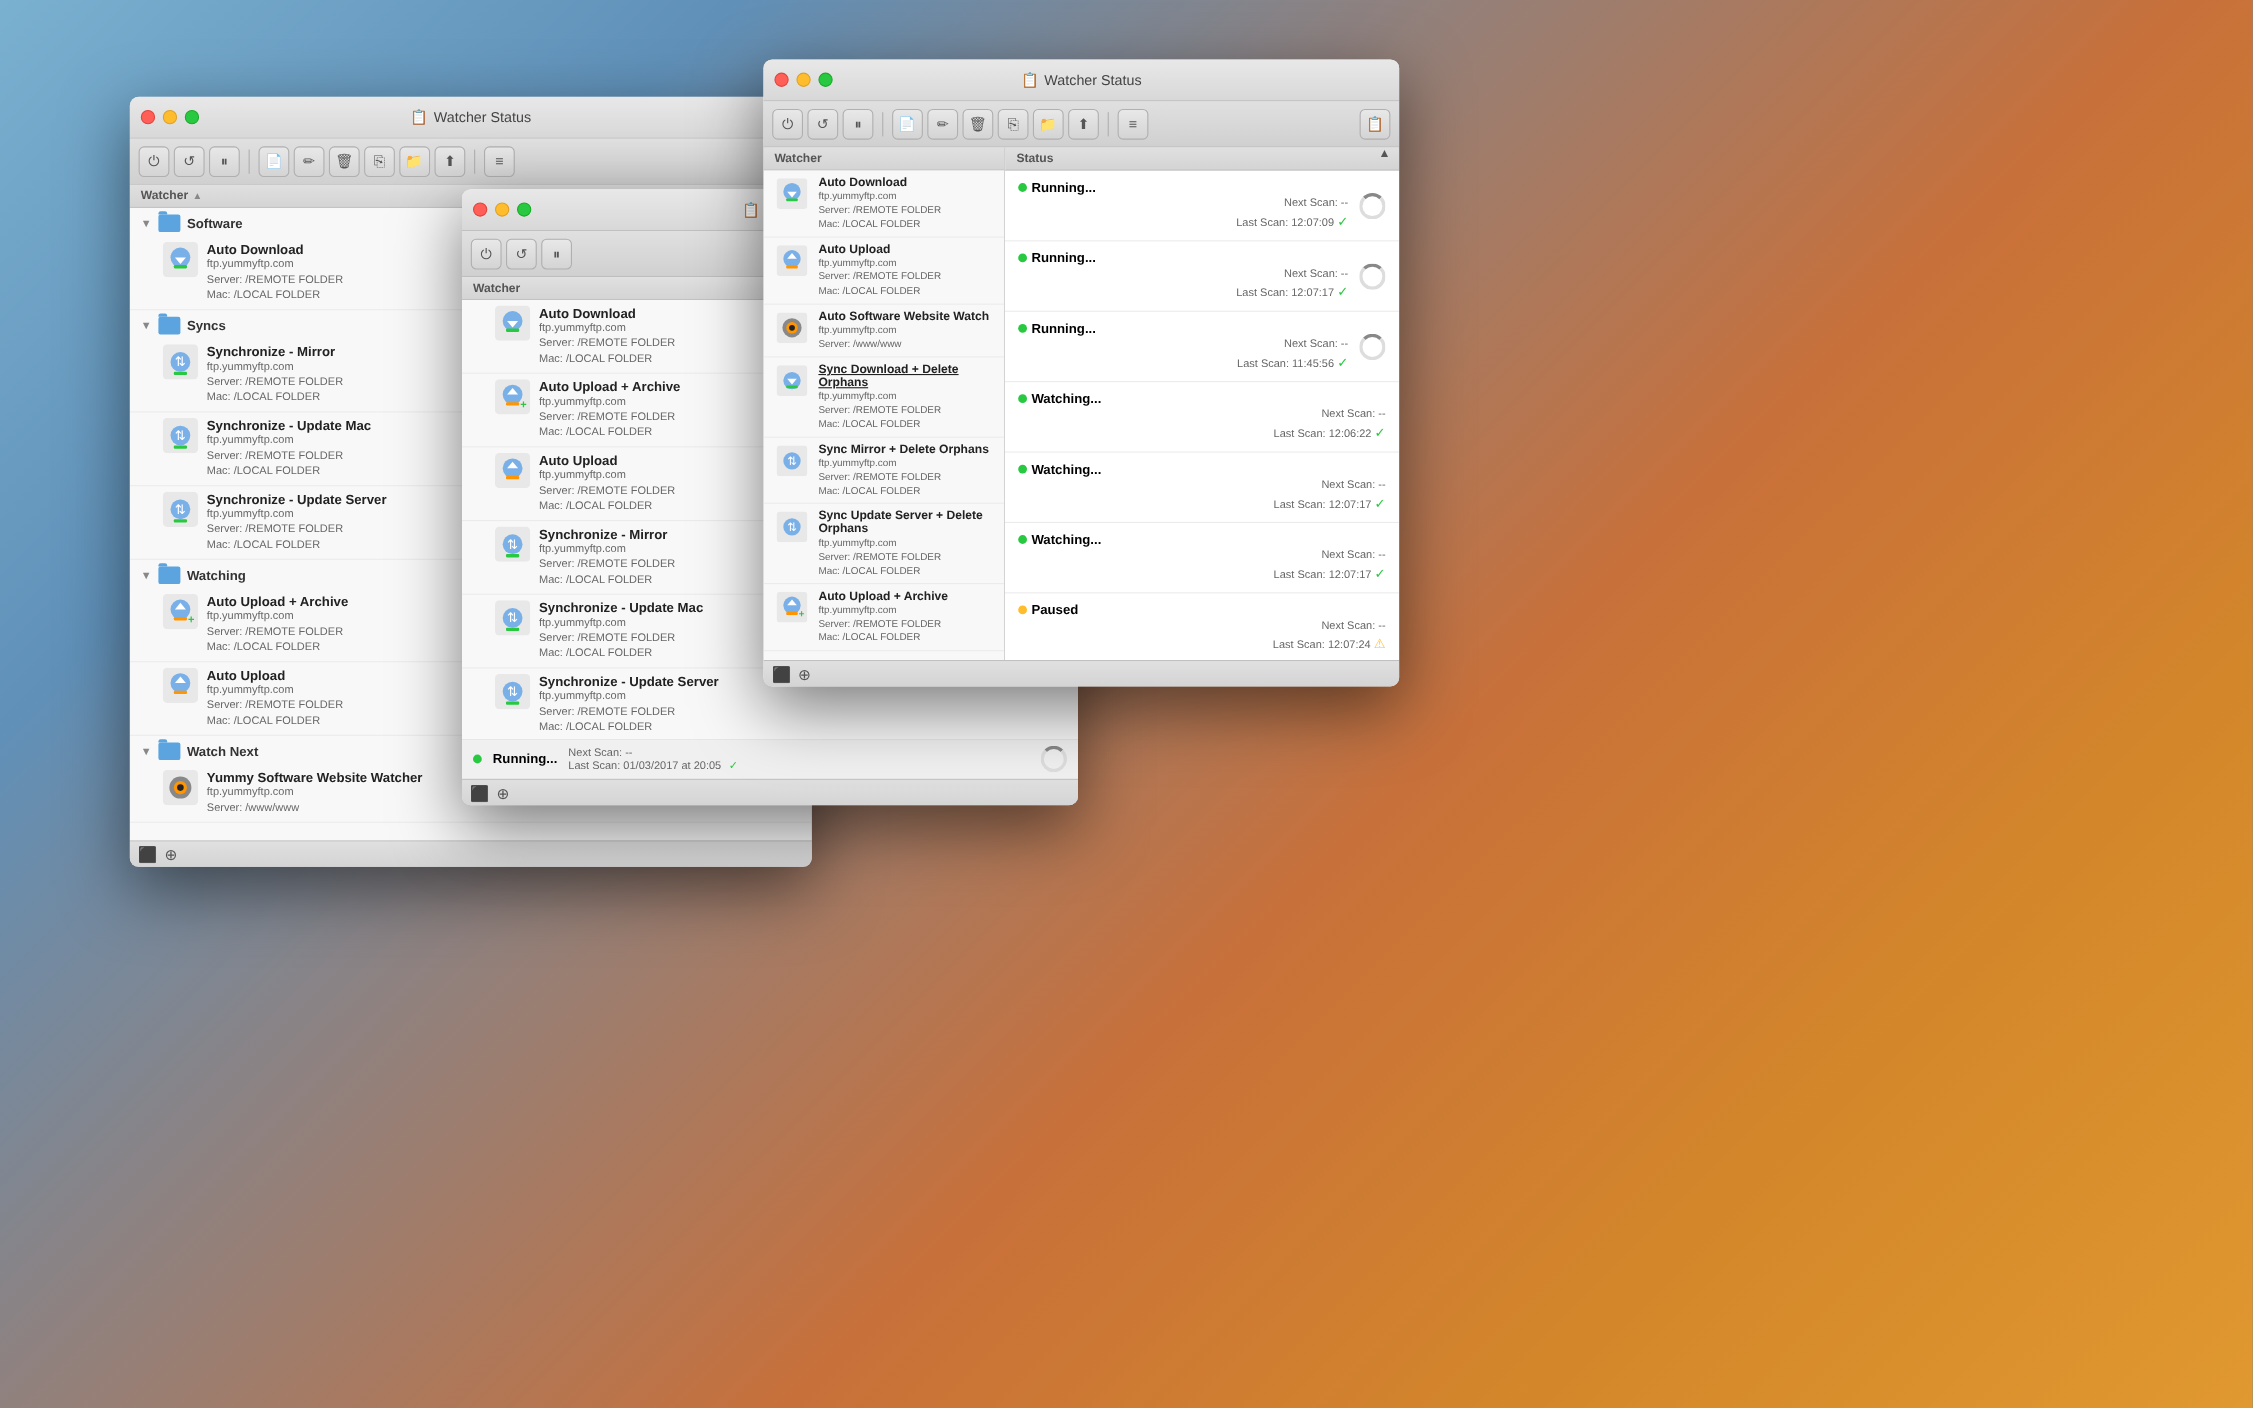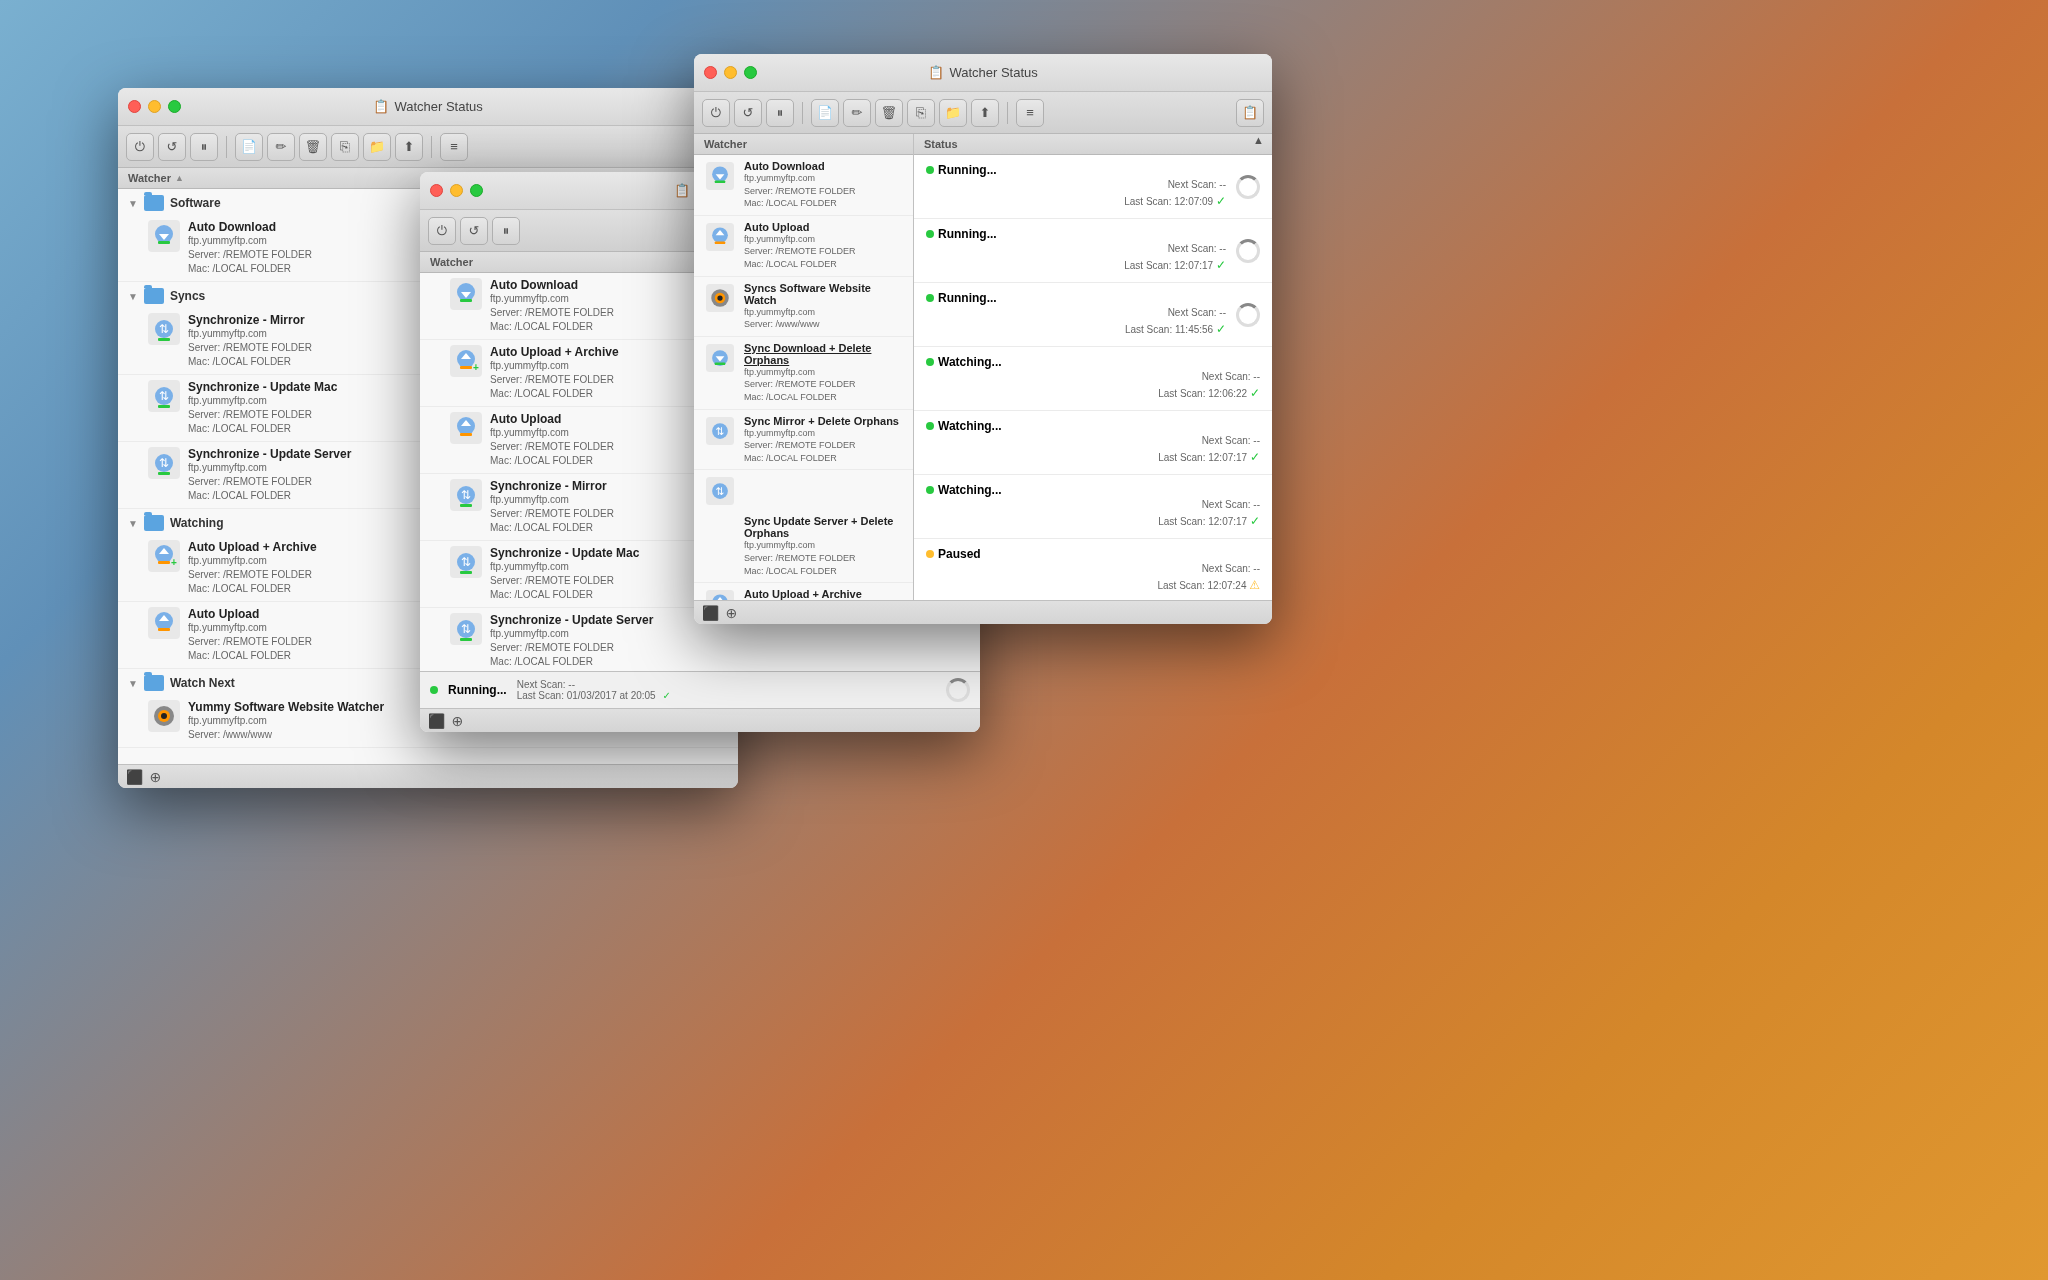--- a/index.html
+++ b/index.html
@@ -641,21 +641,21 @@
         <div class="watcher-item" style="padding-left:10px;">
           <div class="item-icon">
             <svg width="28" height="28" viewBox="0 0 32 32">
               <rect width="32" height="32" rx="4" fill="#e8e8e8"></rect>
               <circle cx="16" cy="16" r="10" fill="#888"></circle>
               <circle cx="16" cy="16" r="6" fill="#ff9500"></circle>
               <circle cx="16" cy="16" r="3" fill="#222"></circle>
             </svg>
           </div>
           <div class="item-info">
-            <div class="item-name" style="font-size:11px;">Syncs Software Website Watch</div>
+            <div class="item-name" style="font-size:11px;">Auto Software Website Watch</div>
             <div class="item-detail" style="font-size:9px;">ftp.yummyftp.com<br>Server: /www/www</div>
           </div>
         </div>
 
         <div class="watcher-item" style="padding-left:10px;">
           <div class="item-icon">
             <svg width="28" height="28" viewBox="0 0 32 32">
               <rect width="32" height="32" rx="4" fill="#e8e8e8"></rect>
               <circle cx="16" cy="16" r="9" fill="#7ab0e8"></circle>
               <polygon points="16,20 11,14 21,14" fill="white"></polygon>
@@ -684,21 +684,21 @@
 
         <div class="watcher-item" style="padding-left:10px;">
           <div class="item-icon">
             <svg width="28" height="28" viewBox="0 0 32 32">
               <rect width="32" height="32" rx="4" fill="#e8e8e8"></rect>
               <circle cx="16" cy="16" r="9" fill="#7ab0e8"></circle>
               <text x="16" y="20" text-anchor="middle" fill="white" font-size="12">⇅</text>
             </svg>
           </div>
           <div class="item-info">
-            <div class="item-name" style="font-size:11px;margin-top:40px;">Sync Update Server + Delete Orphans</div>
+            <div class="item-name" style="font-size:11px;">Sync Update Server + Delete Orphans</div>
             <div class="item-detail" style="font-size:9px;">ftp.yummyftp.com<br>Server: /REMOTE FOLDER<br>Mac: /LOCAL FOLDER</div>
           </div>
         </div>
 
         <div class="watcher-item" style="padding-left:10px;">
           <div class="item-icon">
             <svg width="28" height="28" viewBox="0 0 32 32">
               <rect width="32" height="32" rx="4" fill="#e8e8e8"></rect>
               <circle cx="16" cy="14" r="9" fill="#7ab0e8"></circle>
               <polygon points="16,8 11,14 21,14" fill="white"></polygon>

